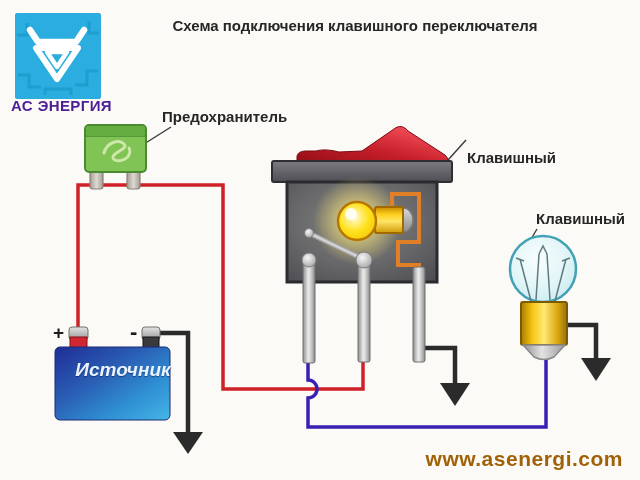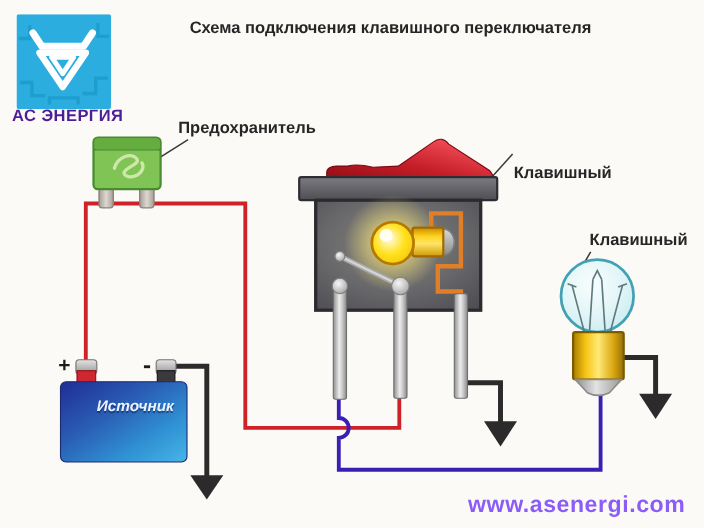--- a/index.html
+++ b/index.html
@@ -9,31 +9,31 @@
     font-family:"Liberation Sans", sans-serif;
   }
   .abs{position:absolute;}
   .label{font-size:15px;font-weight:600;color:#262626;white-space:nowrap;}
   .title{left:70px;right:0;top:17px;text-align:center;font-size:15px;font-weight:600;color:#262626;}
   .fuse-label{left:162px;top:108px;}
   .switch-label{left:467px;top:119px;line-height:21px;margin-top:28px;}
   .load-label{left:536px;top:210px;}
   .battery-label{
     left:57px;top:358px;width:132px;text-align:center;
-    color:#eaf4ff;font-size:14px;font-weight:bold;font-style:italic;line-height:23px;
+    color:#eaf4ff;font-size:19px;font-weight:bold;font-style:italic;line-height:23px;
     text-shadow:0 1px 1px rgba(10,20,80,.55);
   }
   .plus-sign{left:53px;top:322px;font-size:19px;font-weight:bold;color:#1c1c1c;}
   .minus-sign{left:130px;top:319px;font-size:22px;font-weight:bold;color:#1c1c1c;}
   .logo-text{
     left:11px;top:97px;width:96px;text-align:center;
     font-size:15px;font-weight:bold;color:#4c1d95;letter-spacing:.4px;white-space:nowrap;
   }
   .website{
-    right:17px;bottom:9px;font-size:21px;font-weight:bold;color:#8b5cf6;letter-spacing:.5px;
+    right:17px;bottom:9px;font-size:21px;font-weight:bold;color:#a16207;letter-spacing:.5px;
   }
   svg{display:block;}
 </style>
 </head>
 <body>
 
 <div class="stage">
 
   <svg class="abs" style="left:0;top:0;" width="640" height="480" viewBox="0 0 640 480">
     <defs>

